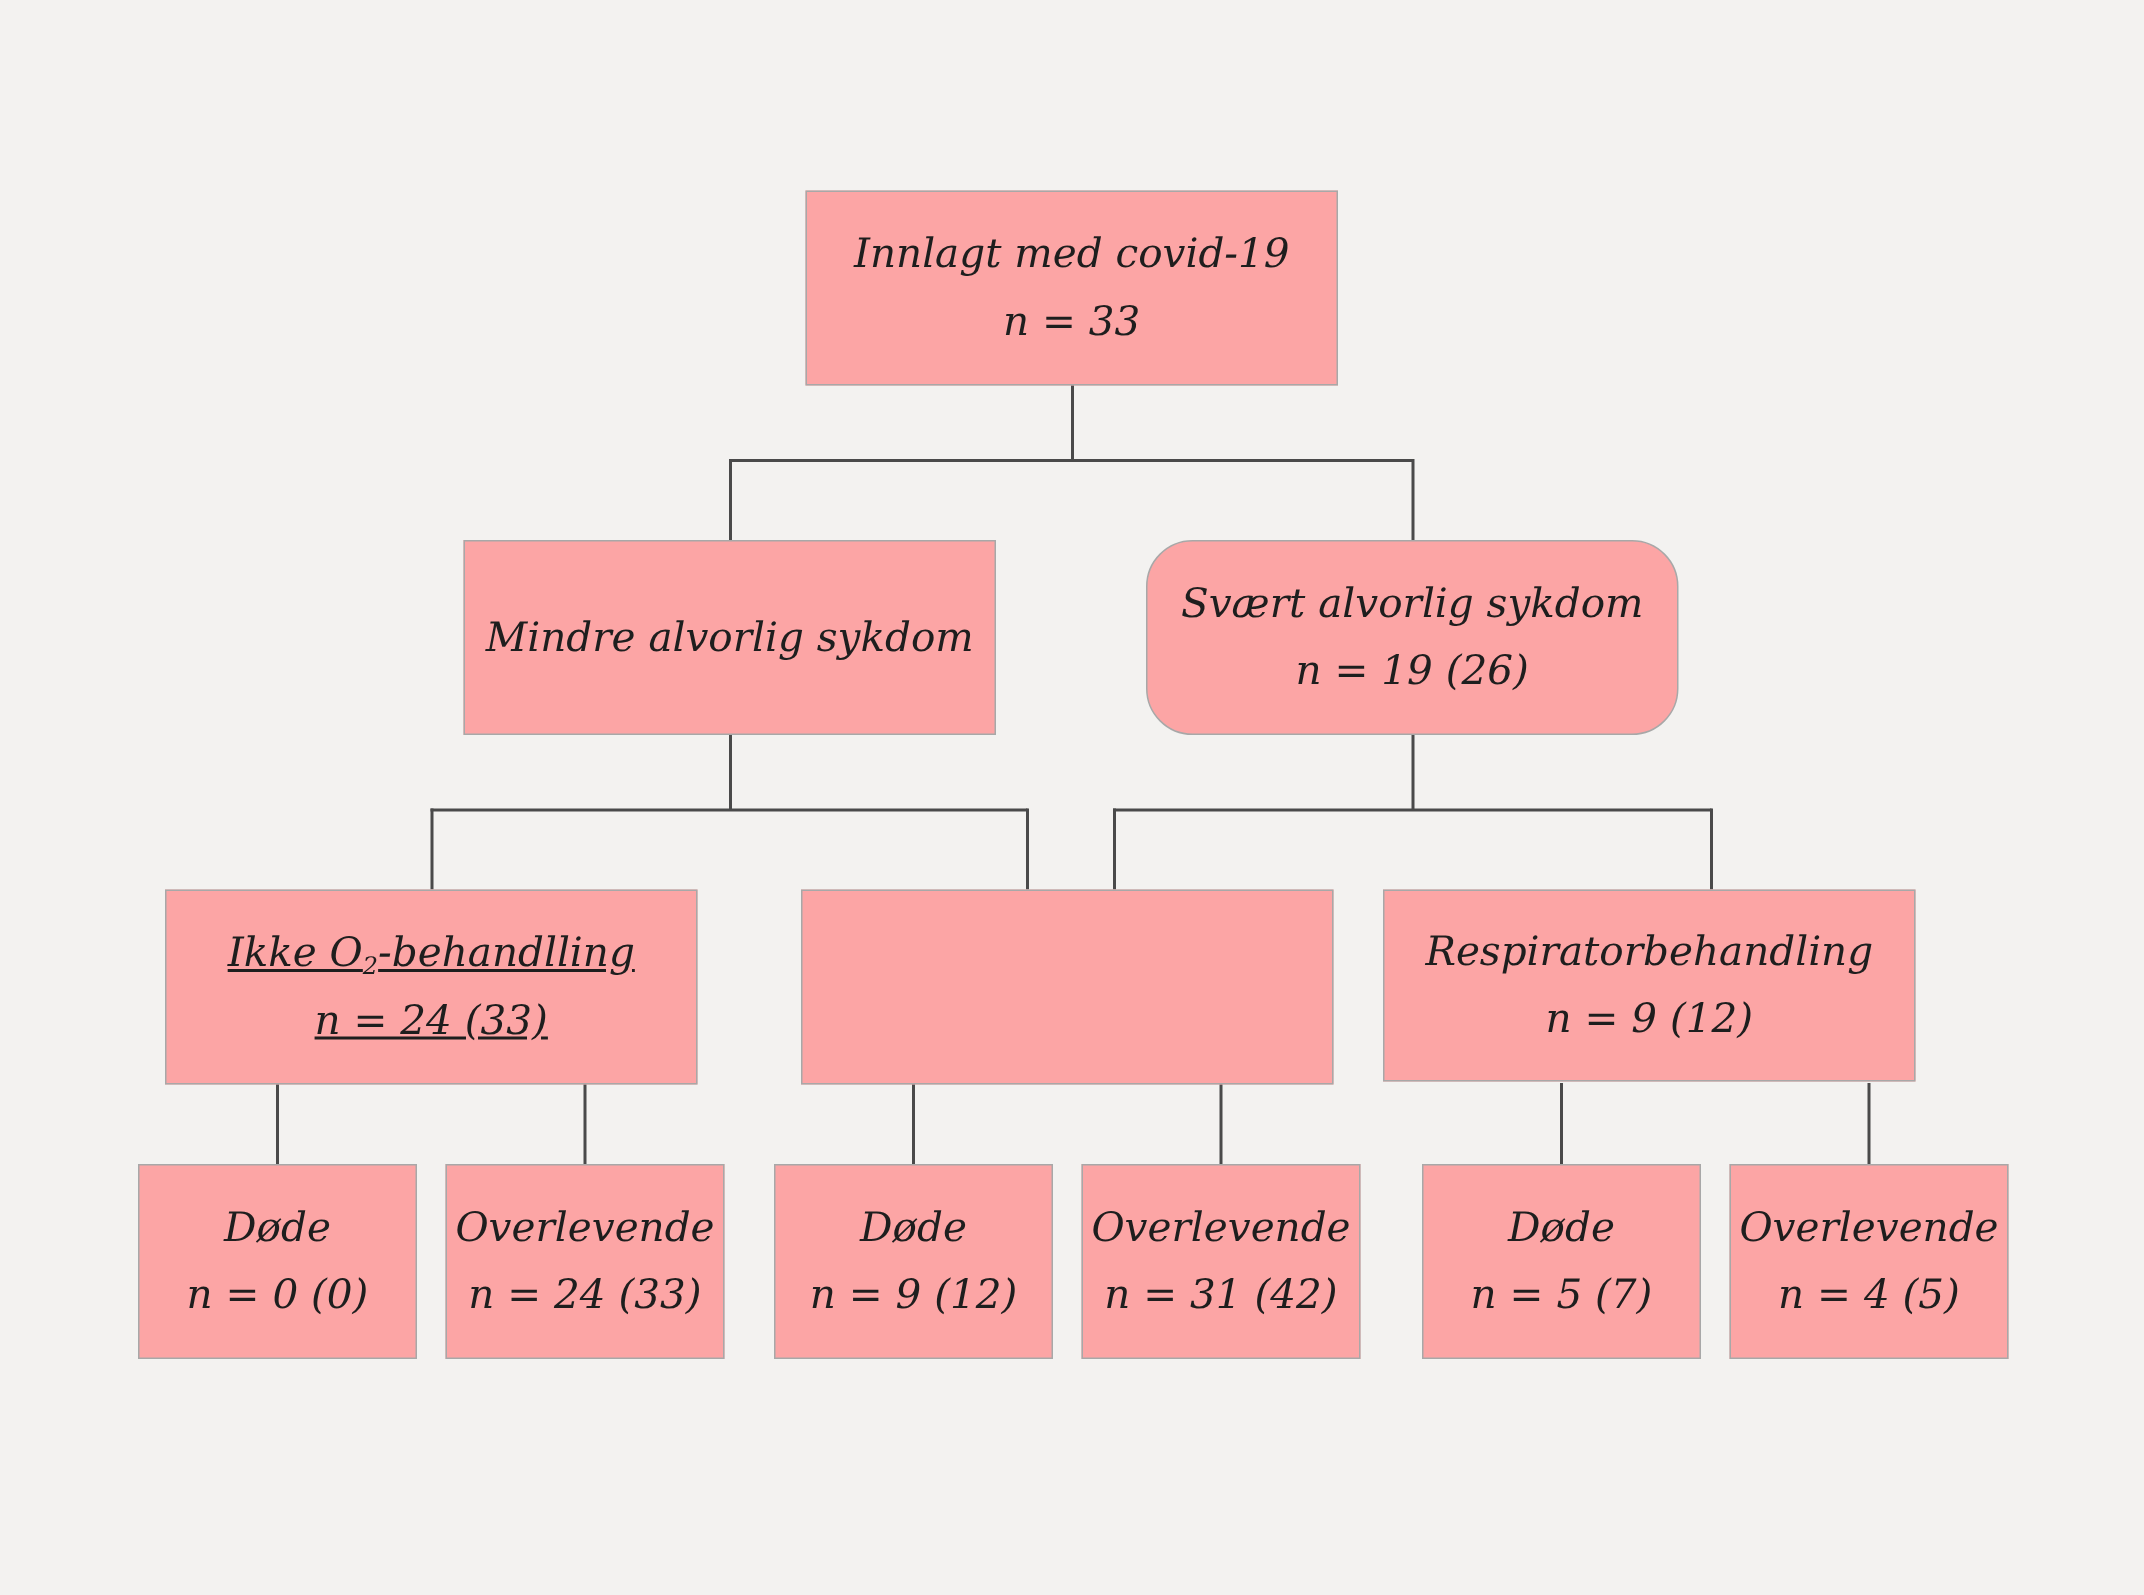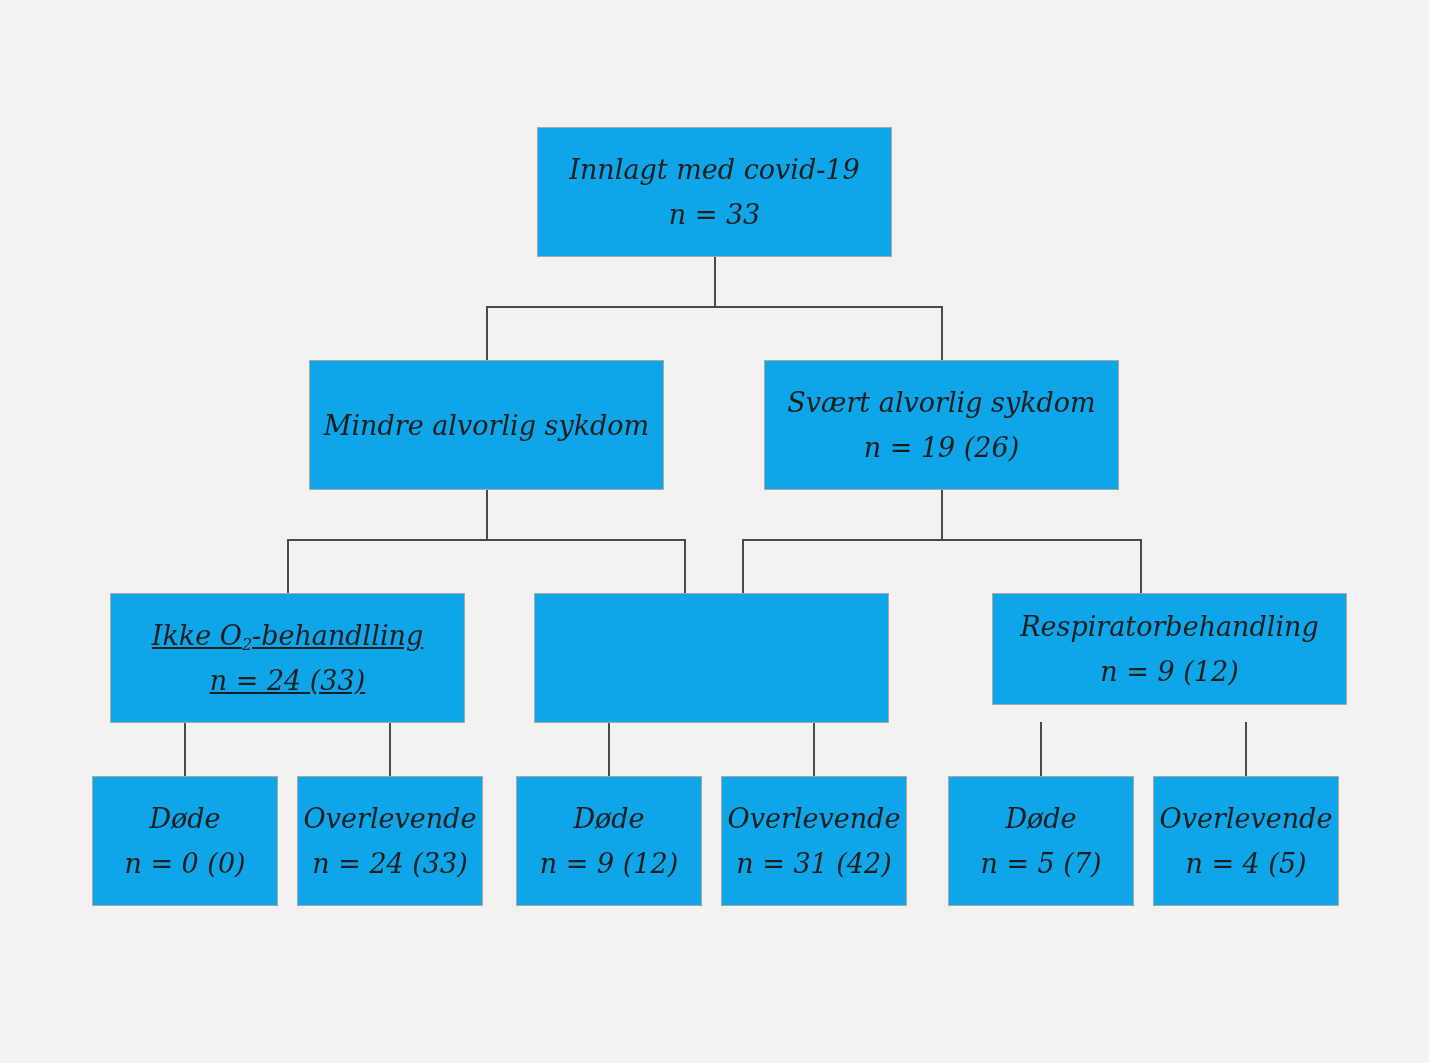--- a/index.html
+++ b/index.html
@@ -5,21 +5,21 @@
   html, body { margin: 0; padding: 0; }
   body {
     width: 1429px; height: 1063px;
     background: #f3f2f0;
     position: relative;
     overflow: hidden;
     font-family: "DejaVu Serif", "Liberation Serif", serif;
   }
   .box {
     position: absolute;
-    background: #0ea5e9;
+    background: #fca5a5;
     border: 1.5px solid #a8a8a8;
     box-sizing: border-box;
     display: flex; flex-direction: column;
     align-items: center; justify-content: center;
     color: #1e1e1e;
     font-style: italic;
     font-size: 27px;
     line-height: 45px;
     text-align: center;
   }
@@ -55,32 +55,32 @@
 <div class="line v" style="left:1245px; top:722px; height:54px;"></div>
 
 <div class="box" style="left:537px; top:127px; width:355px; height:130px;">
   <span class="title">Innlagt med covid-19</span>
   <span class="count">n = 33</span>
 </div>
 
 <div class="box" style="left:309px; top:360px; width:355px; height:130px;">
   <span class="title">Mindre alvorlig sykdom</span>
 </div>
-<div class="box" style="left:764px; top:360px; width:355px; height:130px;">
+<div class="box" style="left:764px; top:360px; width:355px; height:130px;border-radius:31px;">
   <span class="title">Svært alvorlig sykdom</span>
   <span class="count">n = 19 (26)</span>
 </div>
 
 <div class="box" style="left:110px; top:593px; width:355px; height:130px;text-decoration:underline;">
   <span class="title"><span>Ikke O</span><sub>2</sub><span>-behandlling</span></span>
   <span class="count">n = 24 (33)</span>
 </div>
 <div class="box" style="left:534px; top:593px; width:355px; height:130px;">
 </div>
-<div class="box" style="left:992px; top:593px; width:355px; height:112px;">
+<div class="box" style="left:922px; top:593px; width:355px; height:128px;">
   <span class="title">Respiratorbehandling</span>
   <span class="count">n = 9 (12)</span>
 </div>
 
 <div class="box" style="left:92px; top:776px; width:186px; height:130px;">
   <span class="title">Døde</span>
   <span class="count">n = 0 (0)</span>
 </div>
 <div class="box" style="left:297px; top:776px; width:186px; height:130px;">
   <span class="title">Overlevende</span>

